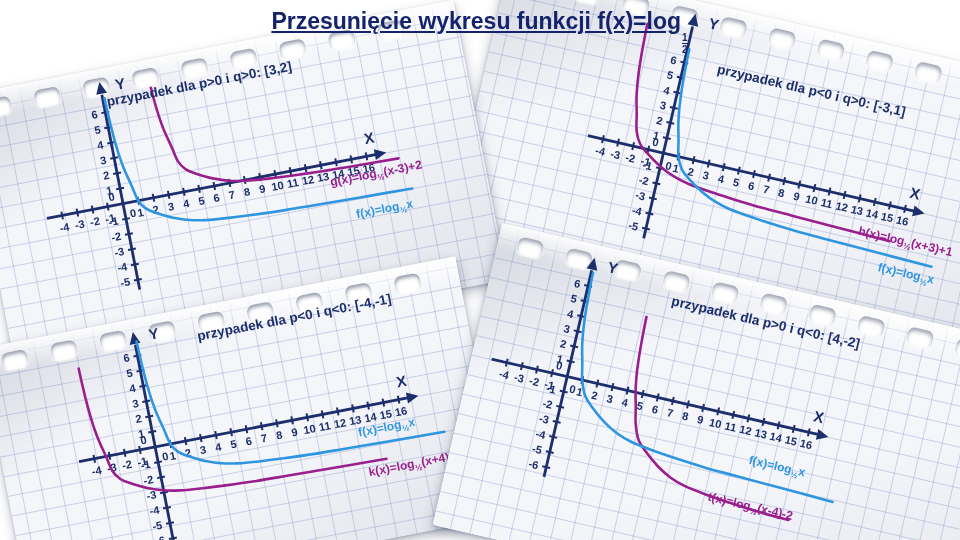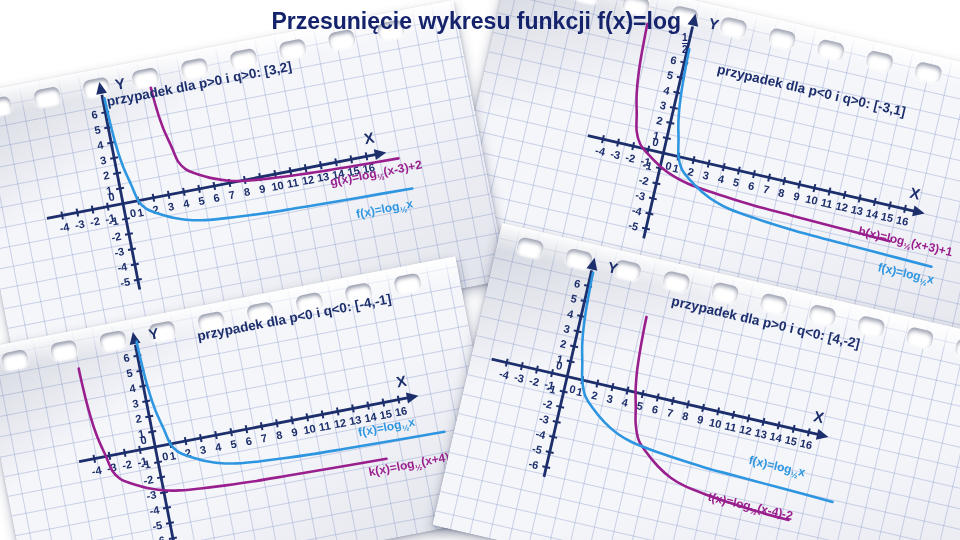--- a/index.html
+++ b/index.html
@@ -24,21 +24,21 @@
     position:absolute;top:0;left:0;right:0;height:30px;
     background:linear-gradient(to bottom, rgba(255,255,255,0.95), rgba(255,255,255,0) 92%);
     pointer-events:none;
   }
   .hole{
     position:absolute;top:9px;width:26px;height:18px;border-radius:7px;background:#ffffff;
     box-shadow:inset 0 3px 4px rgba(90,98,125,0.6), inset 0 -1px 2px rgba(255,255,255,0.95), 0 1px 2px rgba(255,255,255,0.85);
   }
   .title{
     position:absolute;top:8px;left:0;width:100%;text-align:center;
-    font-size:23px;font-weight:bold;color:#14236b;z-index:10;
+    font-size:23px;font-weight:bold;color:#14236b;z-index:10;text-decoration:underline;
   }
   .frac{
     display:inline-flex;flex-direction:column;align-items:center;
     font-size:10px;line-height:1;vertical-align:-12px;font-weight:bold;margin:0 1px;
   }
   .frac .den{border-top:1.5px solid #14236b;padding-top:1px;}
   .p2{z-index:1}.p1{z-index:2}.p3{z-index:3}.p4{z-index:4}
 </style>
 </head>
 <body>

